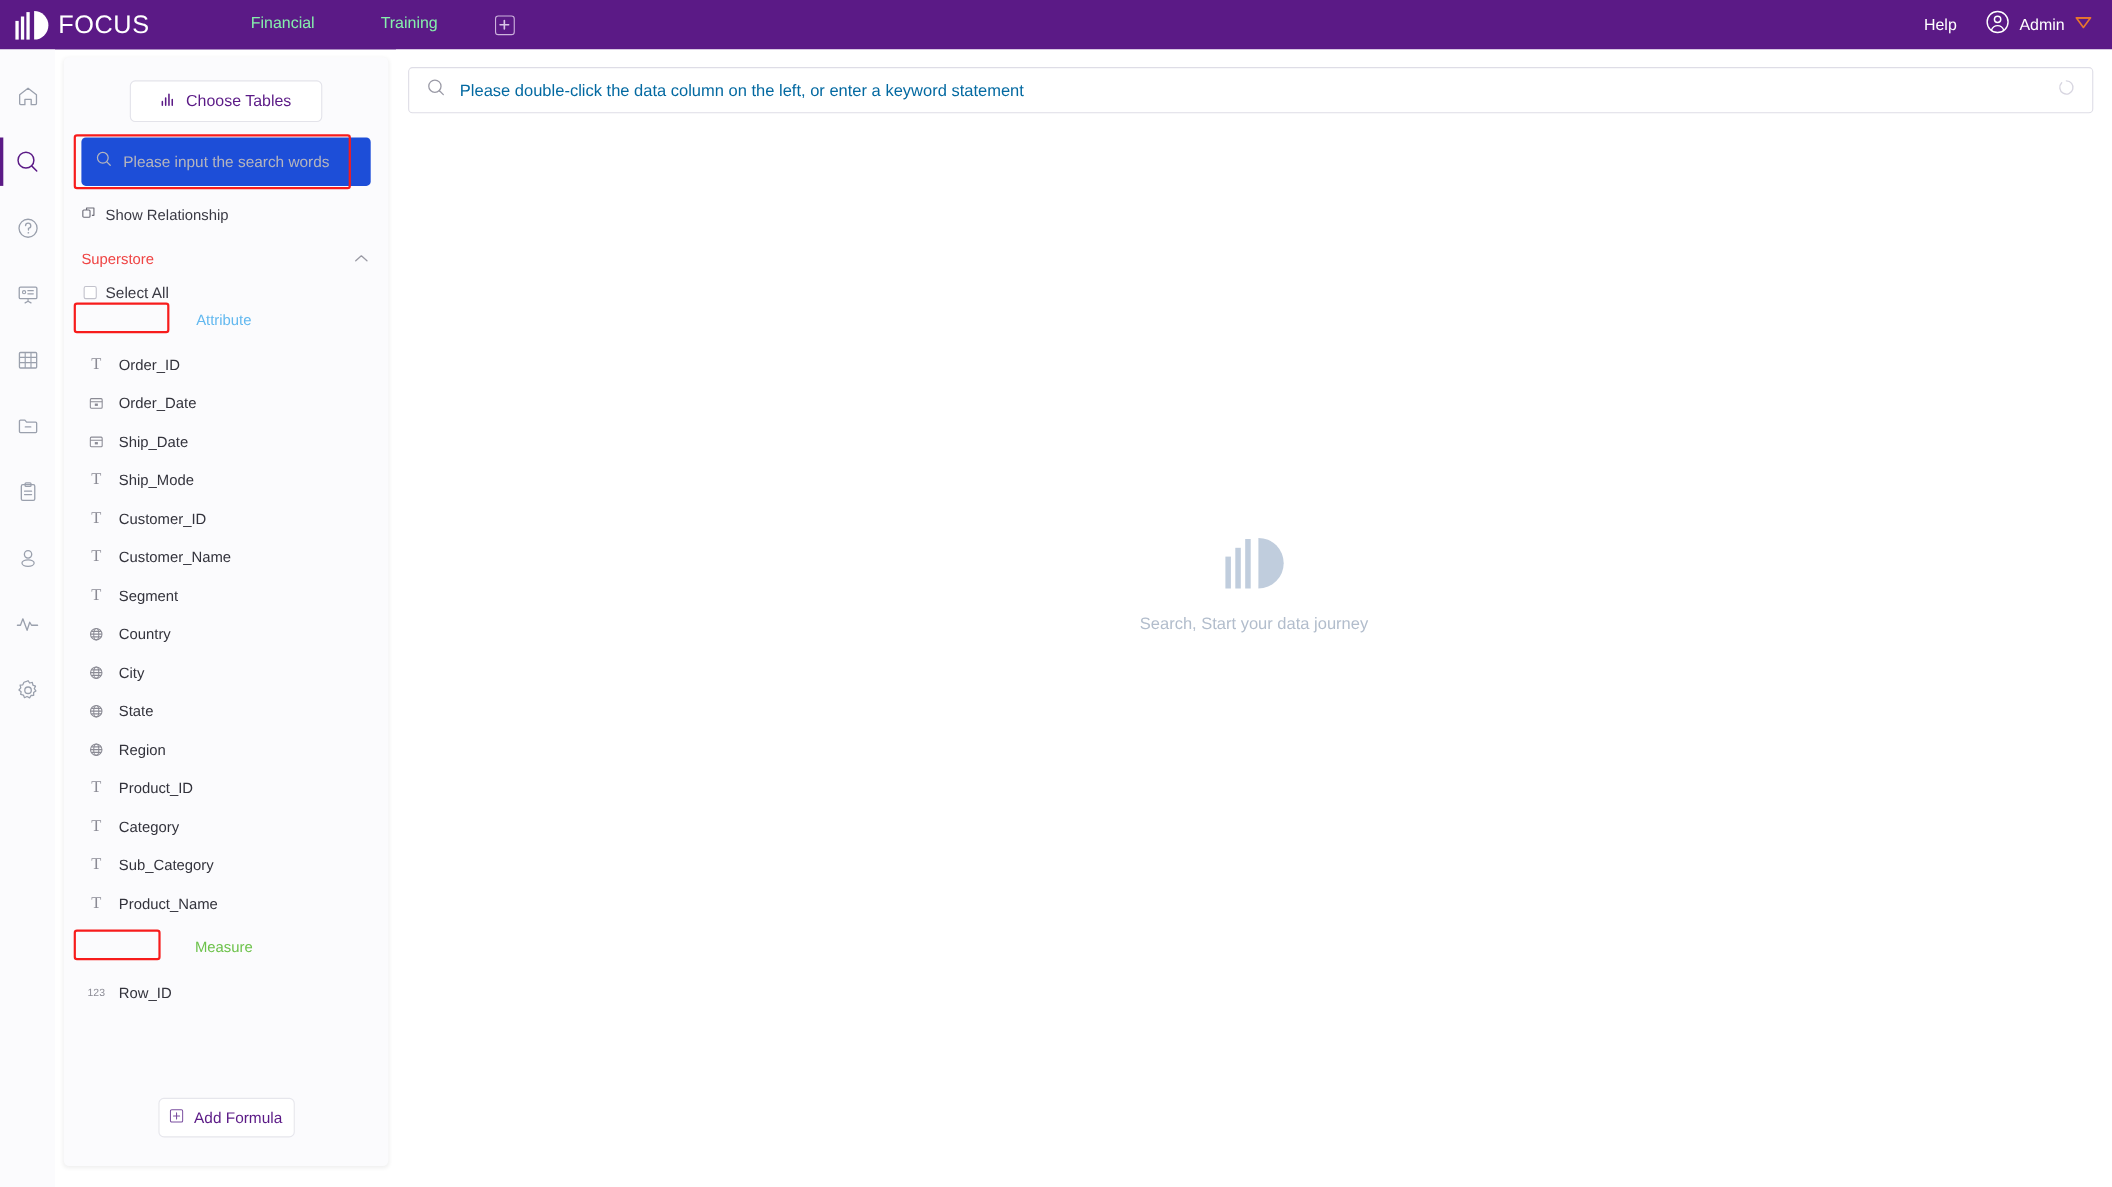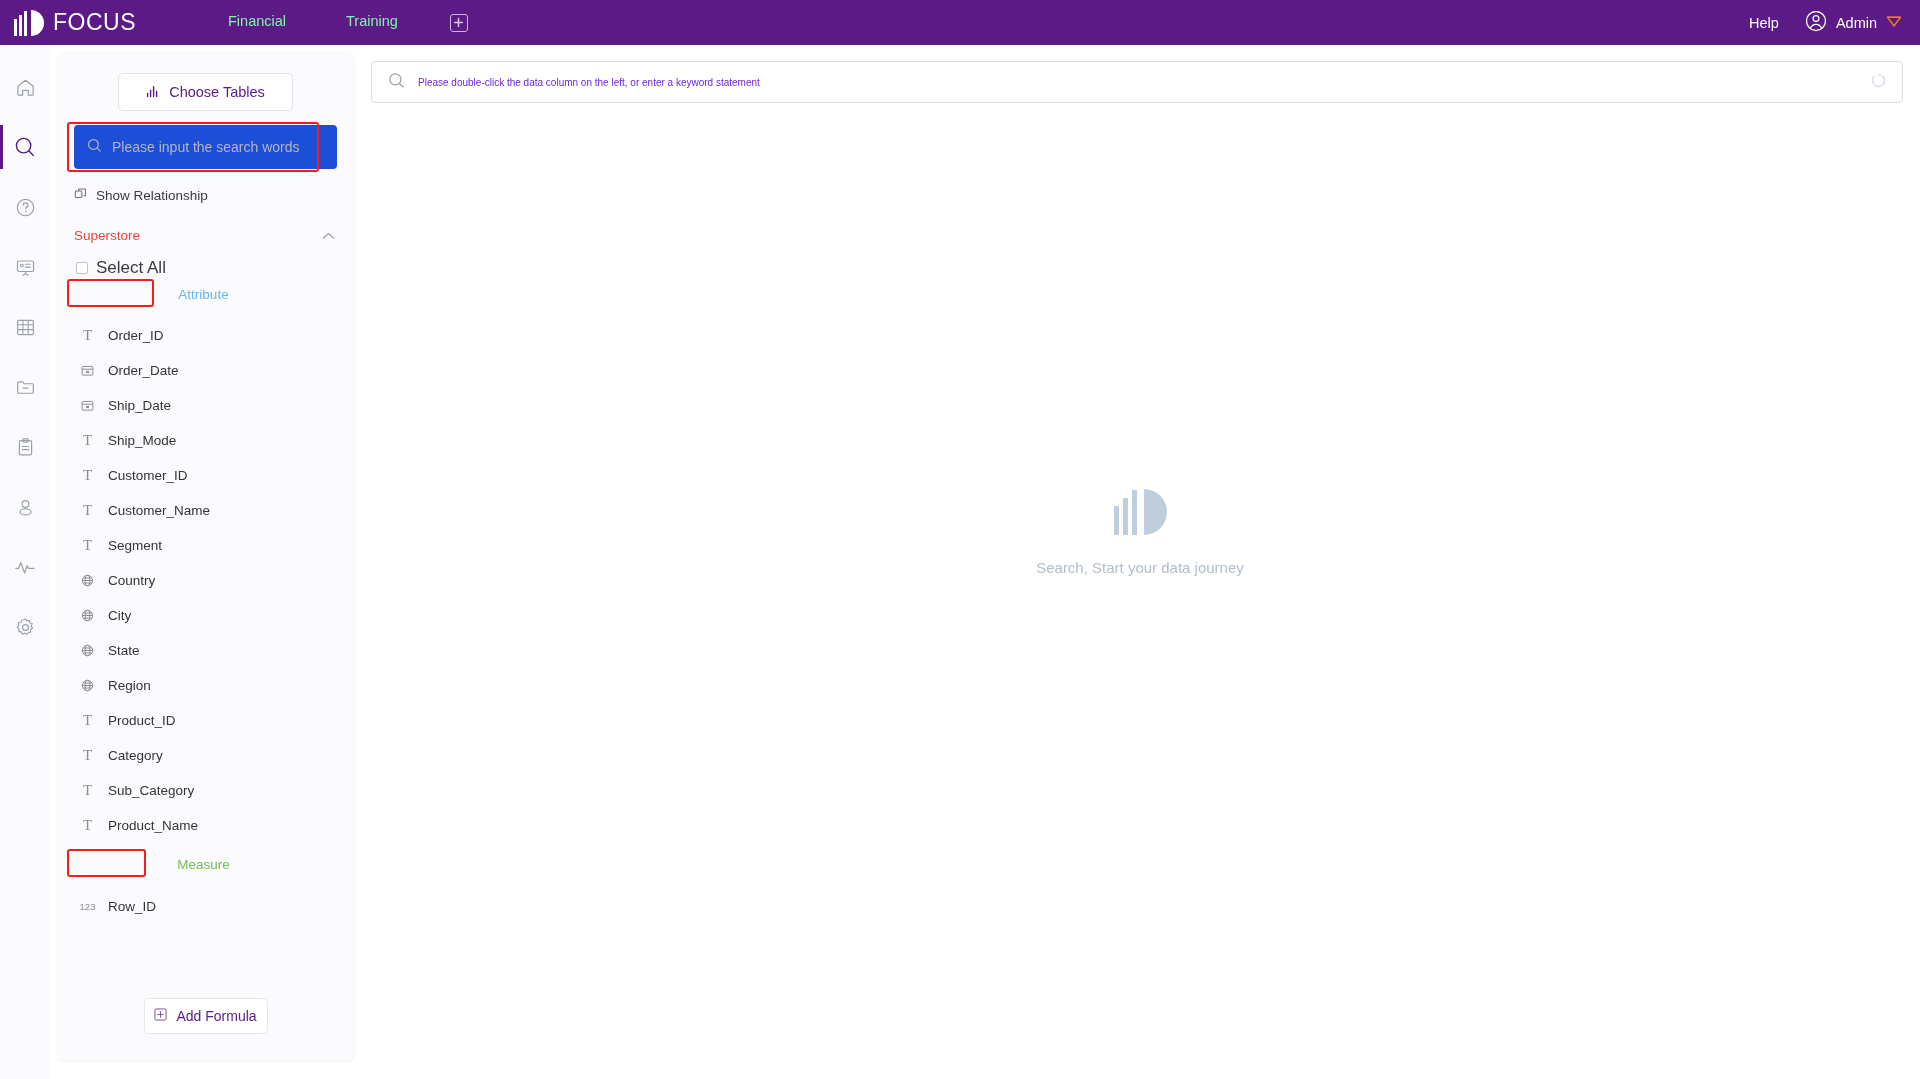--- a/index.html
+++ b/index.html
@@ -110,21 +110,21 @@
   }
   .table-head .tname { font-size: 13.5px; color: #ef4444; }
   .select-all {
     display: flex; align-items: center; gap: 8px;
     padding: 14px 0 0 18px; cursor: pointer;
   }
   .cbx {
     width: 12px; height: 12px; border: 1px solid #c2c2cc;
     border-radius: 2px; background: #fff;
   }
-  .select-all span { font-size: 17px; color: #3a3a44; }
+  .select-all span { font-size: 14px; color: #3a3a44; }
 
   .group-row {
     display: flex; align-items: center; gap: 10px;
     padding: 9px 20px 0 16px; position: relative; flex-direction: column;
   }
   .group-label { font-size: 13.5px; white-space: nowrap; }
   .group-label.attribute { color: #62b8ef; }
   .group-label.measure { color: #6dc24b; }
   .group-line { flex: 1; height: 1px; background: #ececf0; }
   .redbox-group {
@@ -166,21 +166,21 @@
     width: 1560px; height: 1034px; background: #ffffff;
   }
   .main-search {
     position: absolute; left: 11px; top: 16px;
     width: 1532px; height: 42px;
     background: #ffffff; border: 1px solid #dedde6;
     border-radius: 4px;
     display: flex; align-items: center; padding: 0 16px;
     gap: 13px; cursor: text;
   }
-  .main-search .ph { color: #6d28d9; font-size: 10px; }
+  .main-search .ph { color: #0369a1; font-size: 15px; }
   .spinner-slot { margin-left: auto; }
 
   .empty-state {
     position: absolute; left: 0; top: 0;
     width: 1560px; height: 1034px;
     display: flex; flex-direction: column;
     align-items: center; justify-content: center;
     gap: 24px; padding-bottom: 60px;
   }
   .empty-mark { display: flex; align-items: flex-end; height: 46px; gap: 4px; }

